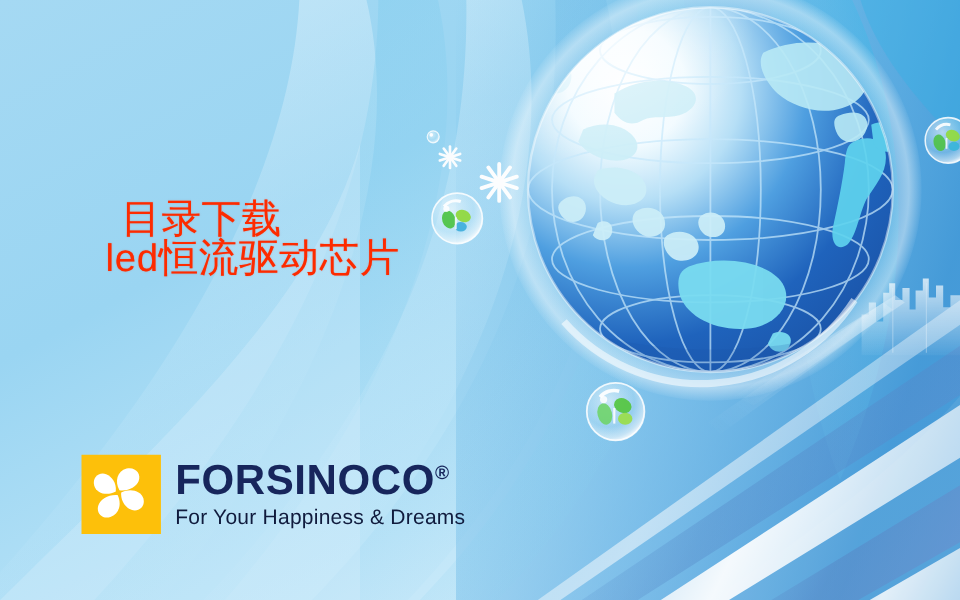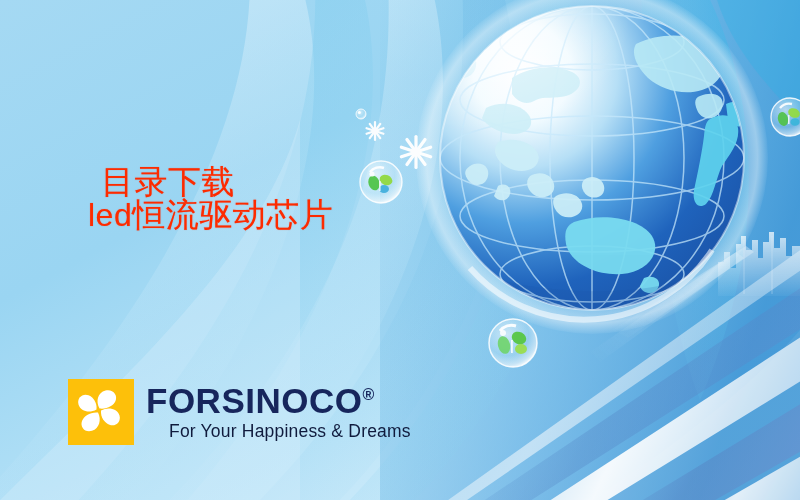--- a/index.html
+++ b/index.html
@@ -94,21 +94,20 @@
     font-weight: bold;
     letter-spacing: 0;
   }
   .logo-tag {
     font-family: "Liberation Sans", sans-serif;
     font-size: 17.5px;
     color: #101b3d;
     margin-top: 3px;
     letter-spacing: 0.2px;
     white-space: nowrap;
-    margin-left: 23px;
   }
 </style>
 </head>
 <body>
 
 <div id="banner">
 
   <svg class="layer" viewBox="0 0 800 500" preserveAspectRatio="none" aria-hidden="true">
     <defs>
 

